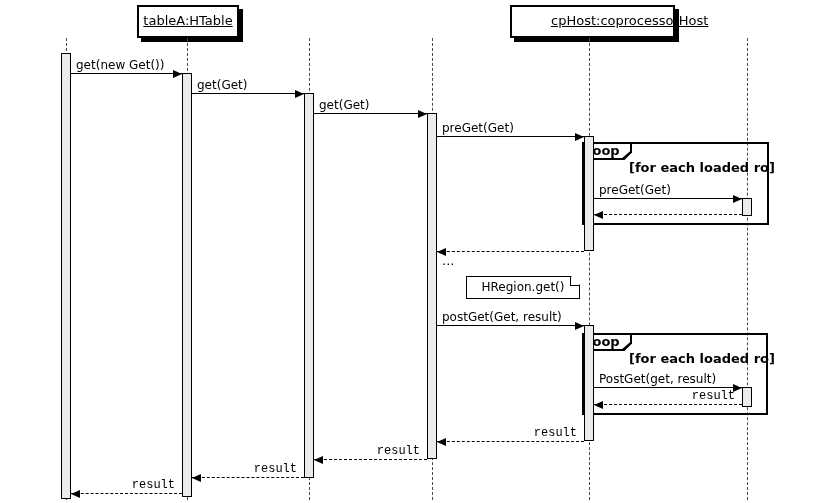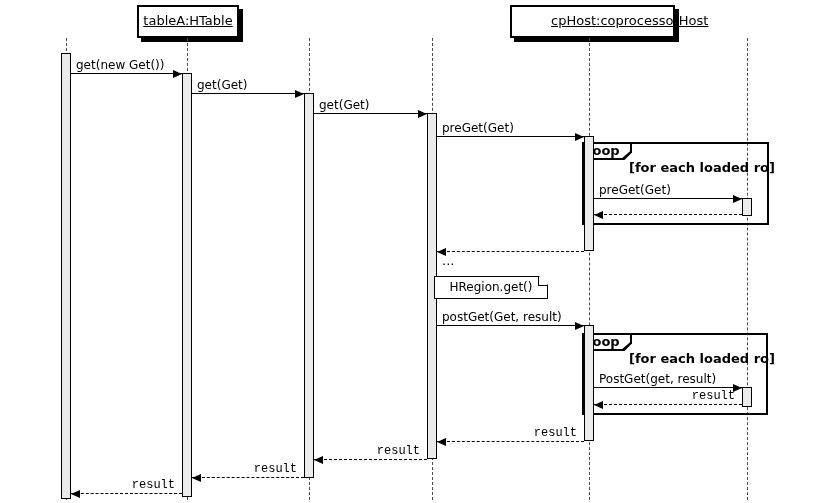--- a/index.html
+++ b/index.html
@@ -136,18 +136,18 @@
   <div class="msg dashed" style="left:192px;top:477px;width:112px;">
     <span class="head l"></span>
     <span class="lbl right">result</span>
   </div>
   <div class="msg dashed" style="left:71px;top:493px;width:111px;">
     <span class="head l"></span>
     <span class="lbl right">result</span>
   </div>
 
   <div class="ellipsis" style="left:442px;top:253px;">...</div>
-  <div class="note" style="left:434px;top:276px;width:114px;height:23px;line-height:21px;">
+  <div class="note" style="left:466px;top:276px;width:114px;height:23px;line-height:21px;">
     <span>HRegion.get()</span>
     <span class="note-fold"></span>
   </div>
 
 </div>
 
 </body></html>

